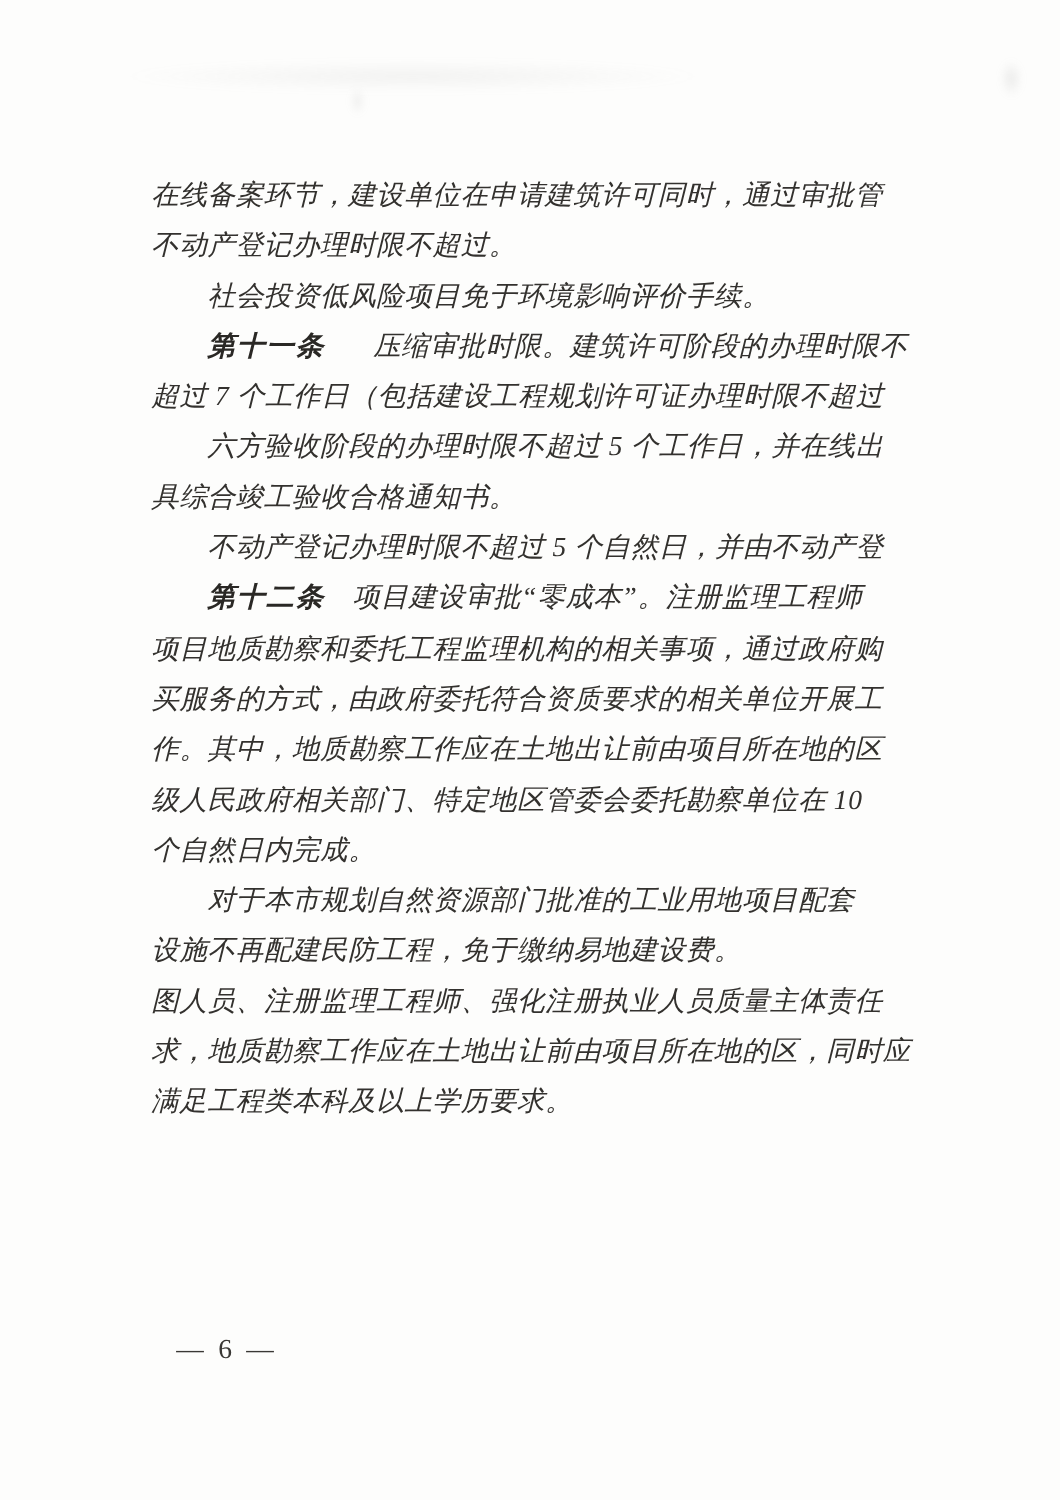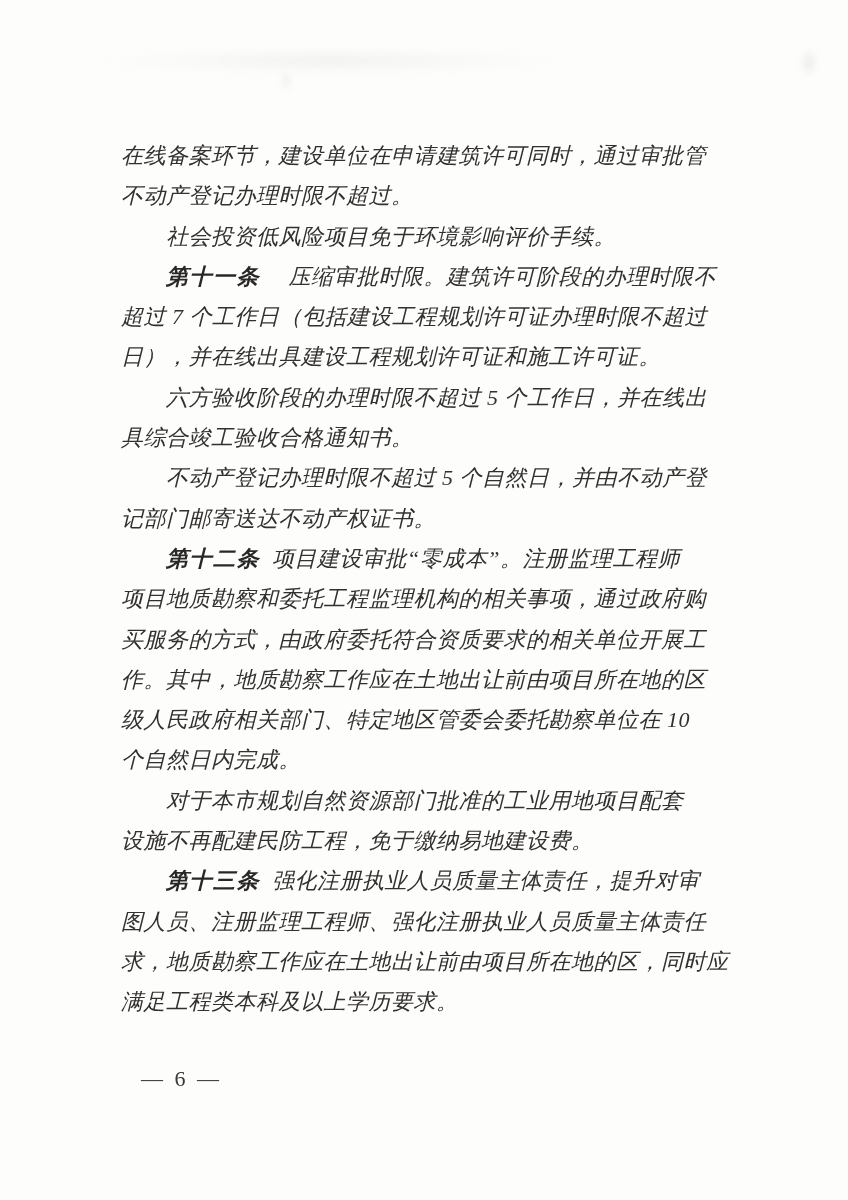--- a/index.html
+++ b/index.html
@@ -48,21 +48,21 @@
     font-style: italic;
   }
   .line.indent {
     padding-left: 45px;
   }
   .run { font-weight: normal; }
   .run.b {
     font-weight: bold;
     font-family: "Liberation Sans", "DejaVu Sans", sans-serif;
     letter-spacing: 1.5px;
-    margin-right: 6px;
+    margin-right: 16px;
     color: #2a2825;
   }
   .page-footer {
     position: absolute;
     left: 141px;
     top: 1066px;
     font-size: 22px;
     letter-spacing: 3px;
     color: #3a3835;
     white-space: pre;
@@ -74,32 +74,29 @@
 <div class="scan-noise noise-1"></div>
 <div class="scan-noise noise-2"></div>
 <div class="scan-noise noise-3"></div>
 
 <div class="text-block" id="lines-container">
     <div class="line"><span class="run">在线备案环节，建设单位在申请建筑许可同时，通过审批管</span></div>
     <div class="line"><span class="run">不动产登记办理时限不超过。</span></div>
     <div class="line indent"><span class="run">社会投资低风险项目免于环境影响评价手续。</span></div>
     <div class="line indent"><span class="run b">第十一条</span><span class="run">　压缩审批时限。建筑许可阶段的办理时限不</span></div>
     <div class="line"><span class="run">超过 7 个工作日（包括建设工程规划许可证办理时限不超过</span></div>
-    <div class="line"><span class="run">日），并在线出具建设工程规划许可证和施工许可证。</span></div>
     <div class="line indent"><span class="run">六方验收阶段的办理时限不超过 5 个工作日，并在线出</span></div>
     <div class="line"><span class="run">具综合竣工验收合格通知书。</span></div>
     <div class="line indent"><span class="run">不动产登记办理时限不超过 5 个自然日，并由不动产登</span></div>
-    <div class="line"><span class="run">记部门邮寄送达不动产权证书。</span></div>
     <div class="line indent"><span class="run b">第十二条</span><span class="run"> 项目建设审批“零成本”。注册监理工程师</span></div>
     <div class="line"><span class="run">项目地质勘察和委托工程监理机构的相关事项，通过政府购</span></div>
     <div class="line"><span class="run">买服务的方式，由政府委托符合资质要求的相关单位开展工</span></div>
     <div class="line"><span class="run">作。其中，地质勘察工作应在土地出让前由项目所在地的区</span></div>
     <div class="line"><span class="run">级人民政府相关部门、特定地区管委会委托勘察单位在 10</span></div>
     <div class="line"><span class="run">个自然日内完成。</span></div>
     <div class="line indent"><span class="run">对于本市规划自然资源部门批准的工业用地项目配套</span></div>
     <div class="line"><span class="run">设施不再配建民防工程，免于缴纳易地建设费。</span></div>
-    <div class="line indent"><span class="run b">第十三条</span><span class="run"> 强化注册执业人员质量主体责任，提升对审</span></div>
     <div class="line"><span class="run">图人员、注册监理工程师、强化注册执业人员质量主体责任</span></div>
     <div class="line"><span class="run">求，地质勘察工作应在土地出让前由项目所在地的区，同时应</span></div>
     <div class="line"><span class="run">满足工程类本科及以上学历要求。</span></div>
   </div>
 
 <div class="page-footer">— 6 —</div>
 
 </body></html>

